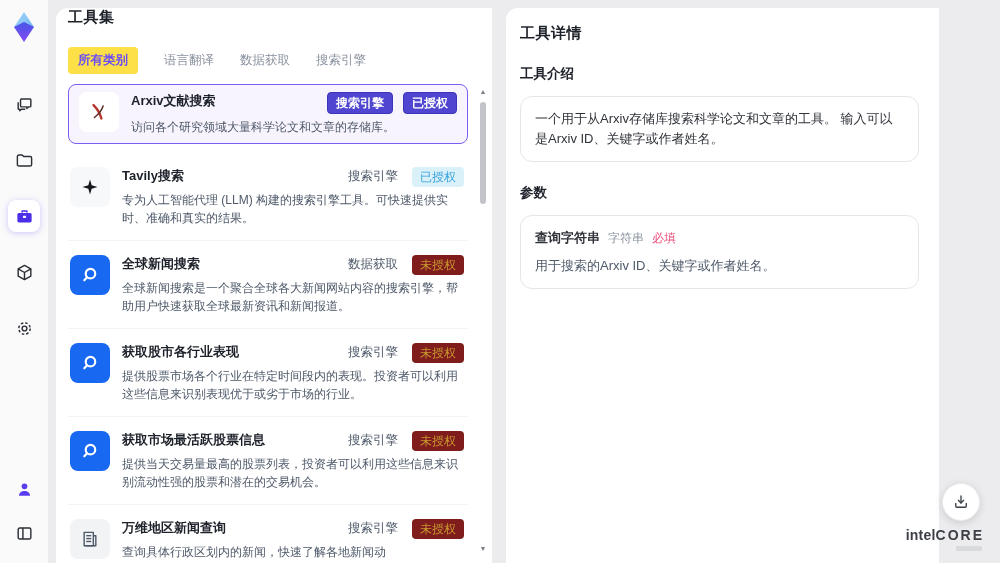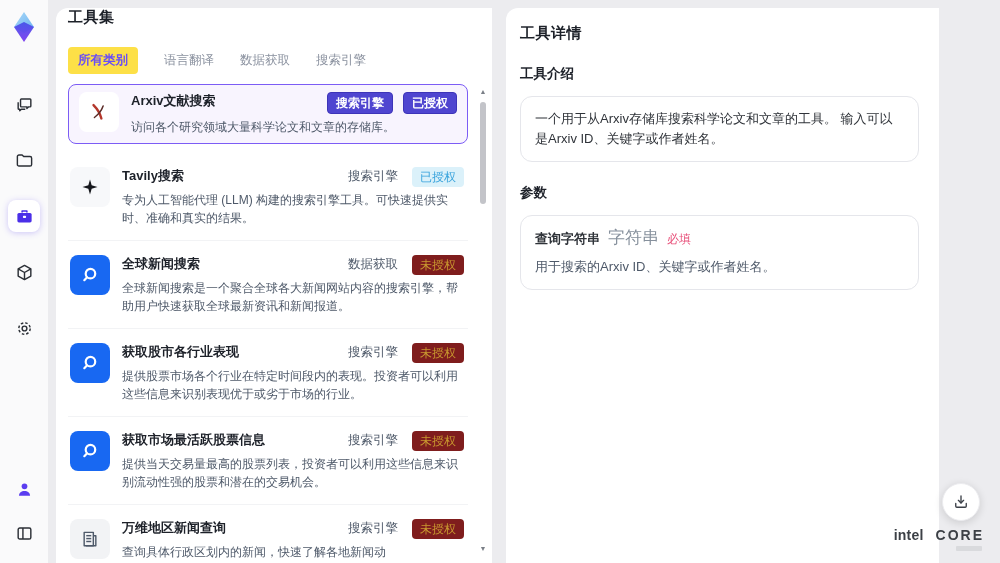--- a/index.html
+++ b/index.html
@@ -66,31 +66,31 @@
   .sb-arrow.down { bottom:0; }
   .sb-thumb { position:absolute; left:2px; top:14px; width:6px; height:102px; border-radius:3px; background:#c3c4c9; cursor:grab; }
   
   .section-head { font-size:13.5px; font-weight:700; margin-top:22px; }
   .detail-box {
     margin-top:13px; border:1px solid #e5e6eb; border-radius:12px;
     padding:12px 14px; font-size:13px; color:#2f3339; line-height:20px;
   }
   .param-line { display:flex; align-items:baseline; gap:8px; }
   .param-name { font-size:13px; font-weight:700; }
-  .param-type { font-size:17px; color:#86909c; }
+  .param-type { font-size:12px; color:#86909c; }
   .param-required { font-size:12px; color:#e8507a; }
   .param-desc { margin-top:8px; font-size:13px; color:#4e5969; }
   
   .download-fab {
     position:absolute; right:20px; bottom:42px; width:38px; height:38px; border-radius:50%;
     background:#fff; box-shadow:0 2px 8px rgba(0,0,0,.14); border:1px solid #ececef;
     display:flex; align-items:center; justify-content:center; color:#3a3f47; cursor:pointer;
   }
   .intel-logo { position:absolute; right:16px; bottom:12px; text-align:right; color:#3c4046; }
-  .intel-row { display:flex; align-items:baseline; gap:12px; justify-content:space-between; }
+  .intel-row { display:flex; align-items:baseline; gap:0; justify-content:space-between; }
   .intel-word { font-size:14px; font-weight:700; letter-spacing:.2px; }
   .core-word { font-size:14px; font-weight:700; letter-spacing:2px; }
   .intel-sub { width:26px; height:5px; background:#d9dadd; border-radius:1px; margin:3px 2px 0 auto; }
   svg { display:block; }
 </style>
 </head>
 <body>
 
 <aside class="rail">
   <div class="logo">

